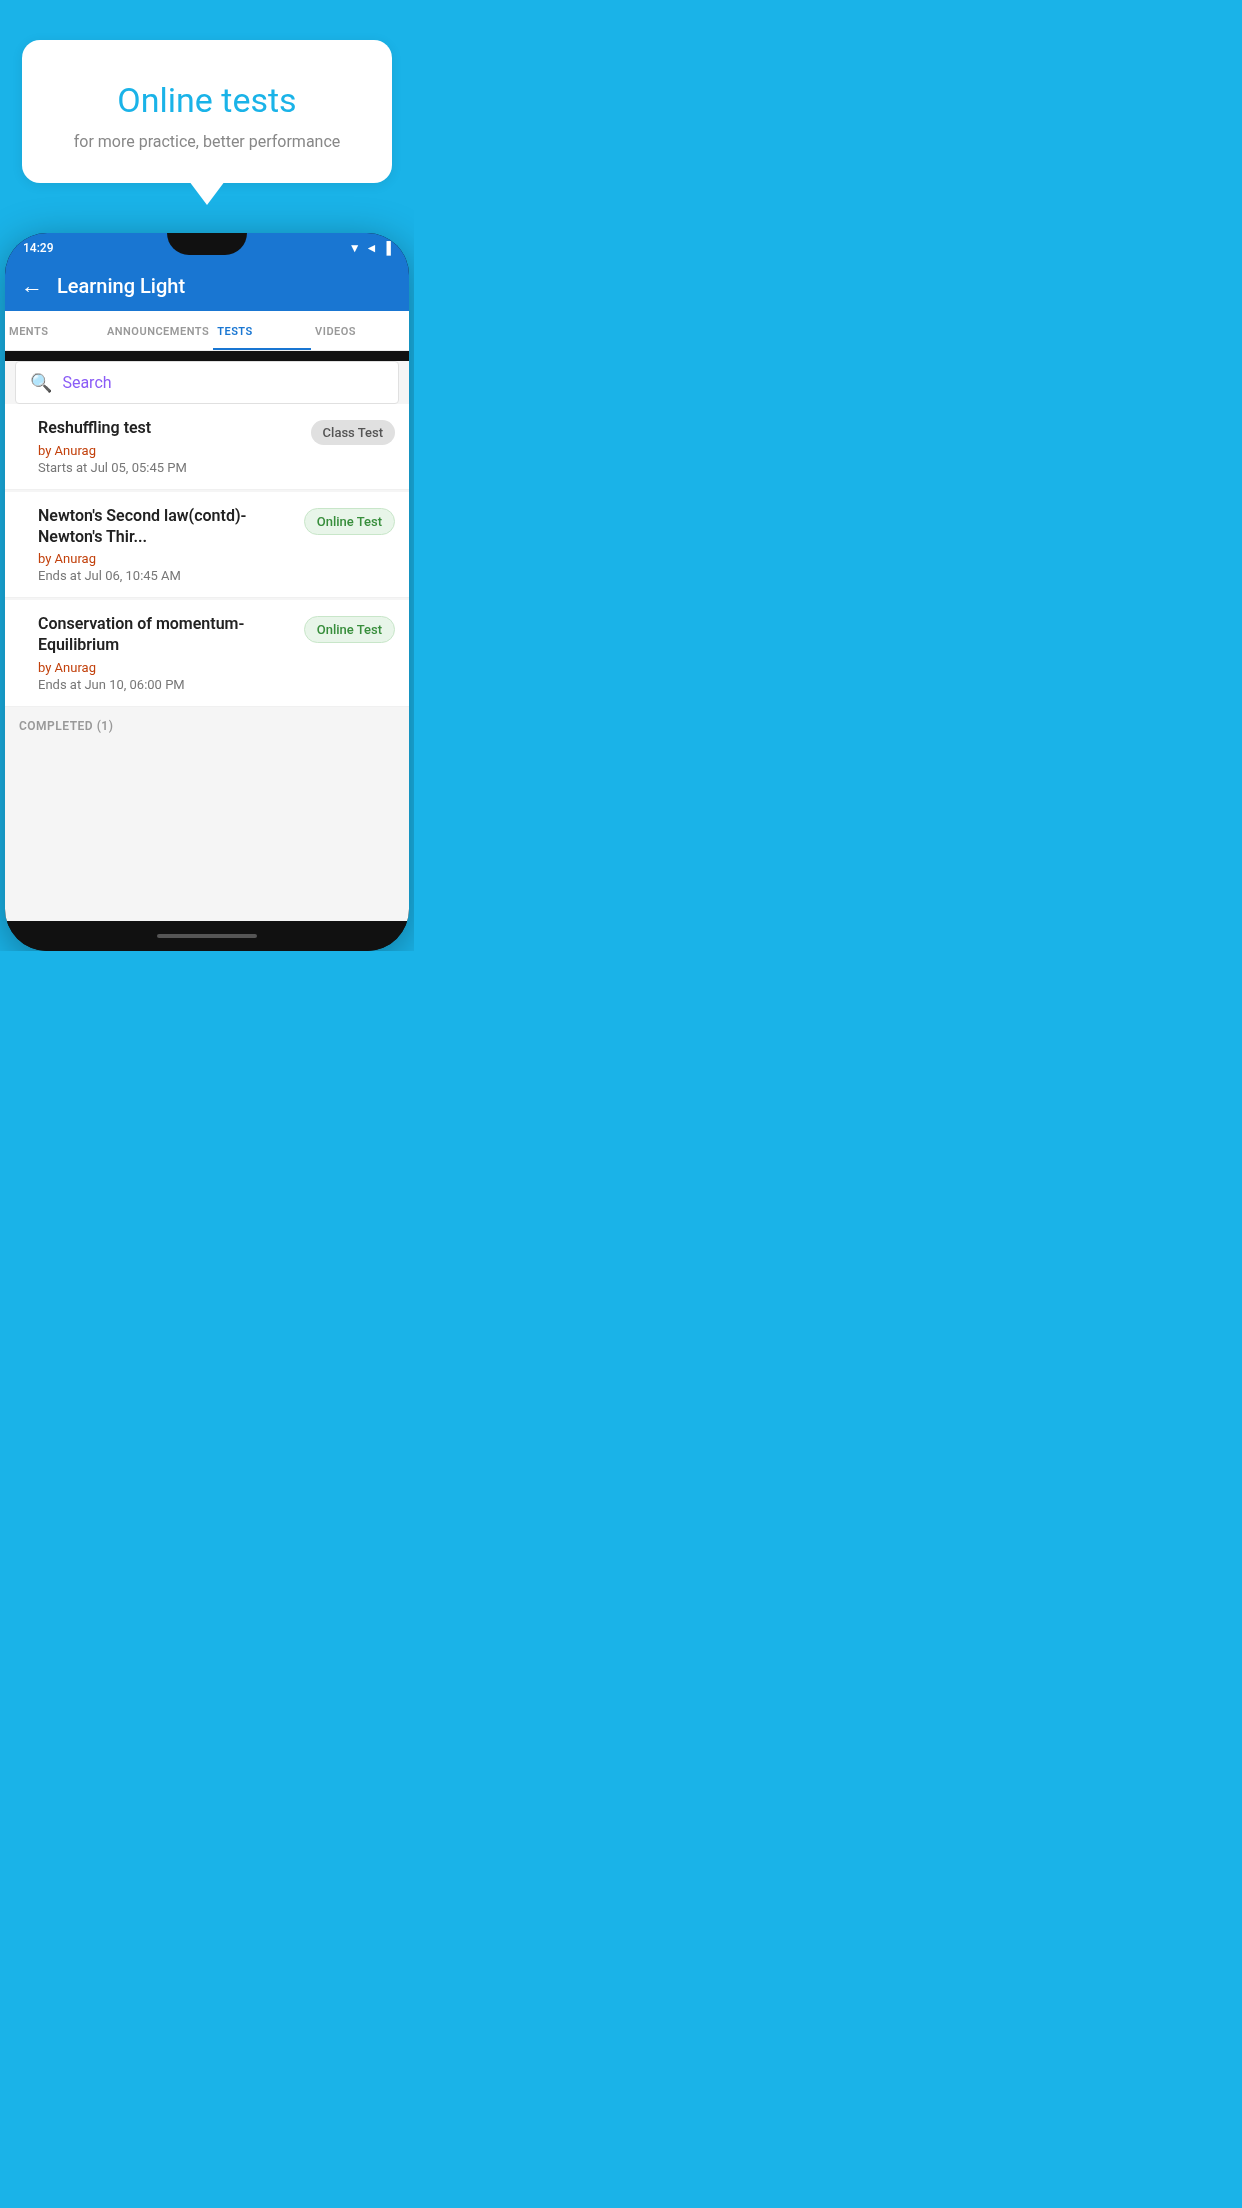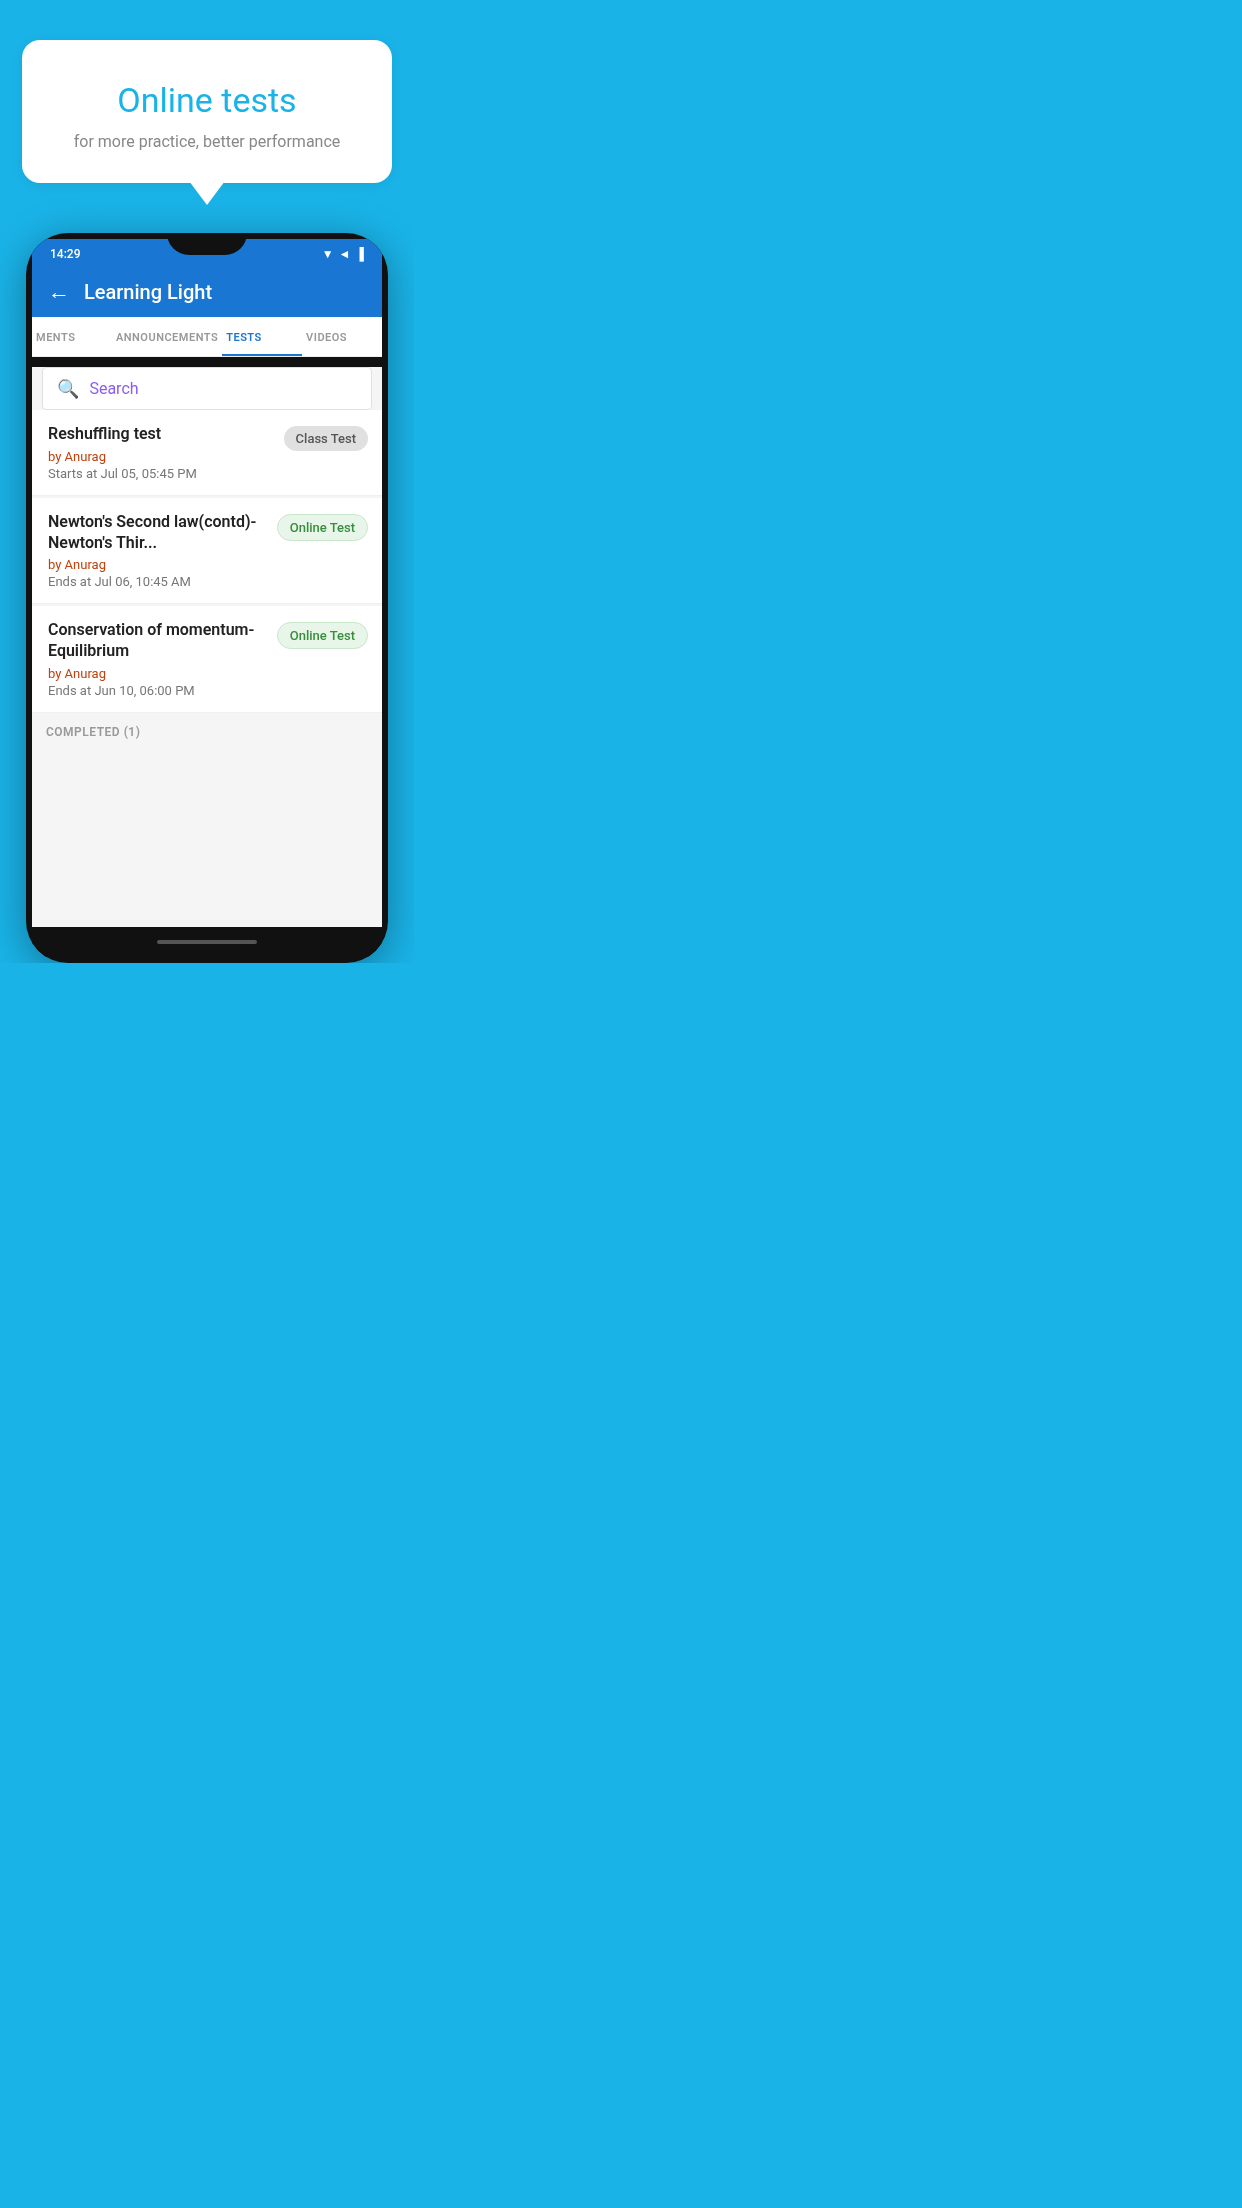--- a/index.html
+++ b/index.html
@@ -48,24 +48,24 @@
       margin-bottom: 12px;
     }
     .bubble-subtitle {
       color: #888;
       font-size: 16px;
       font-weight: 400;
     }
 
     
     .phone-frame {
-      width: 362px;
+      width: 404px;
       background: #111;
       border-radius: 42px;
-      padding: 6px;
+      padding: 0;
       overflow: hidden;
       box-shadow: 0 8px 40px rgba(0,0,0,0.35);
       position: relative;
     }
 
     
     .status-bar {
       background: #1976d2;
       display: flex;
       justify-content: space-between;
@@ -186,20 +186,21 @@
       margin: 0 0 2px 0;
       padding: 14px 14px 14px 16px;
       display: flex;
       justify-content: space-between;
       align-items: flex-start;
       border-bottom: 1px solid #f0f0f0;
     }
     .test-info {
       flex: 1;
       padding-right: 10px;
+      margin-left: 17px;
     }
     .test-title {
       font-size: 16px;
       font-weight: 600;
       color: #222;
       margin-bottom: 4px;
       line-height: 1.3;
     }
     .test-author {
       font-size: 13px;

